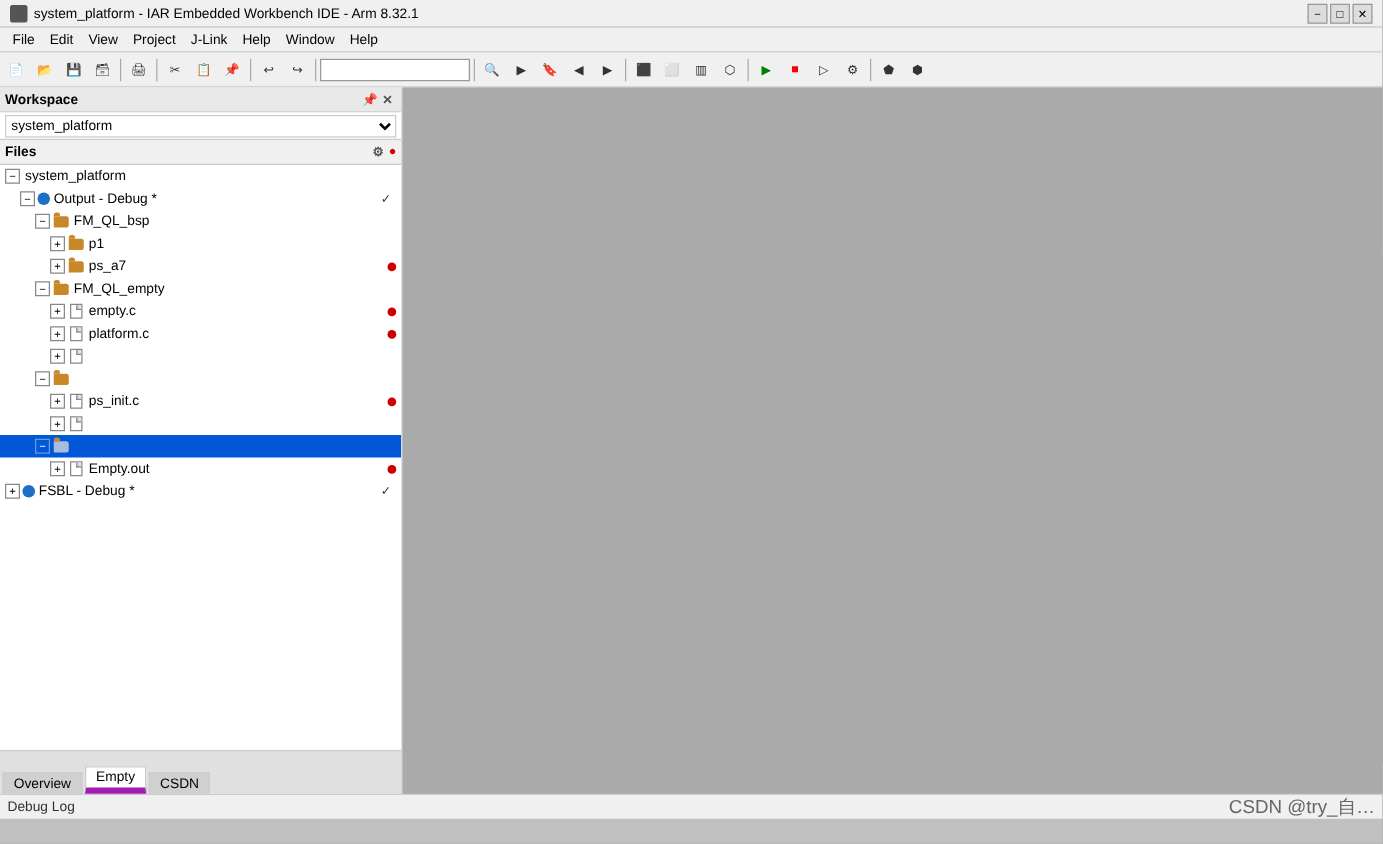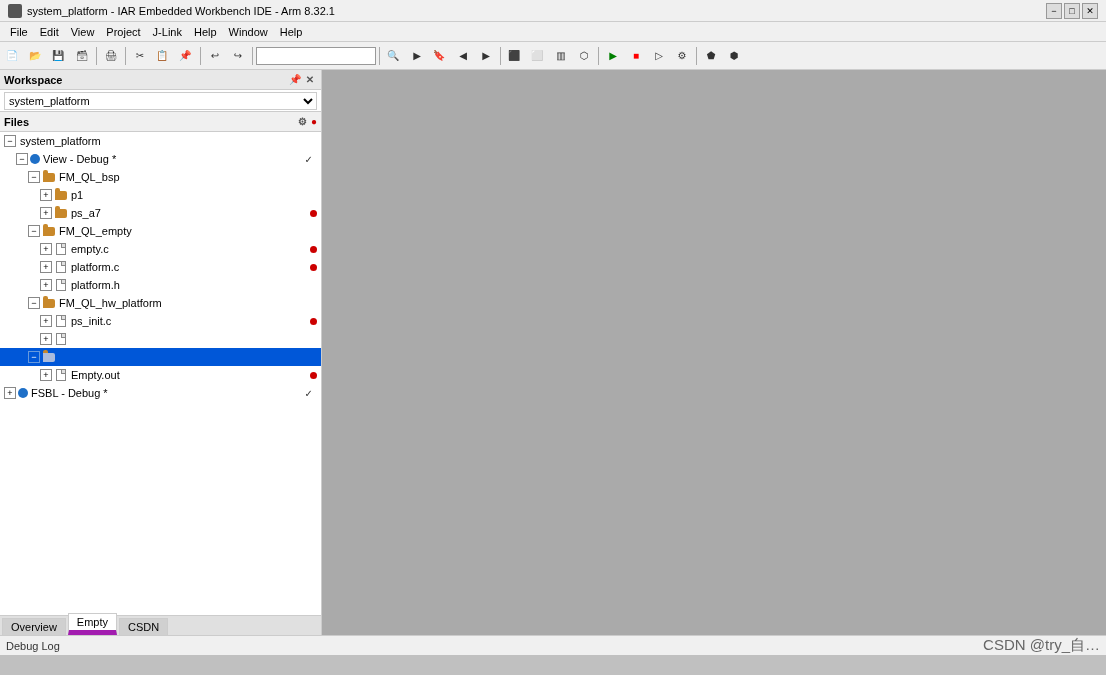--- a/index.html
+++ b/index.html
@@ -293,21 +293,21 @@
       color: #333;
       font-size: 10px;
       flex-shrink: 0;
     }
     .tree-item-label {
       flex: 1;
     }
 
     
     .bottom-tabs {
-      height: 20px;
+      height: 35px;
       background: #e0e0e0;
       border-top: 1px solid #ccc;
       display: flex;
       align-items: flex-end;
       padding: 0 2px;
     }
     .tab {
       padding: 2px 8px;
       border: 1px solid #ccc;
       border-bottom: none;
@@ -438,21 +438,21 @@
 
       <div class="tree-item">
         <div class="tree-expander">−</div>
         <span style="font-size:11px; margin-left:2px;">system_platform</span>
       </div>
 
       <div class="tree-item">
         <div class="tree-indent"></div>
         <div class="tree-expander">−</div>
         <span class="project-icon"></span>
-        <span class="tree-item-label">View - Debug *</span>
+        <span class="tree-item-label">Output - Debug *</span>
         <span class="check-mark">✓</span>
       </div>
 
       <div class="tree-item">
         <div class="tree-indent"></div>
         <div class="tree-indent"></div>
         <div class="tree-expander">−</div>
         <div class="tree-icon">
             <div class="folder-icon"></div>
           </div>
@@ -517,31 +517,29 @@
       </div>
 
       <div class="tree-item">
         <div class="tree-indent"></div>
         <div class="tree-indent"></div>
         <div class="tree-indent"></div>
         <div class="tree-expander">+</div>
         <div class="tree-icon">
             <div class="file-icon"></div>
           </div>
-        <span class="tree-item-label">platform.h</span>
       </div>
 
       <div class="tree-item">
         <div class="tree-indent"></div>
         <div class="tree-indent"></div>
         <div class="tree-expander">−</div>
         <div class="tree-icon">
             <div class="folder-icon"></div>
           </div>
-        <span class="tree-item-label">FM_QL_hw_platform</span>
       </div>
 
       <div class="tree-item">
         <div class="tree-indent"></div>
         <div class="tree-indent"></div>
         <div class="tree-indent"></div>
         <div class="tree-expander">+</div>
         <div class="tree-icon">
             <div class="file-icon"></div>
           </div>

